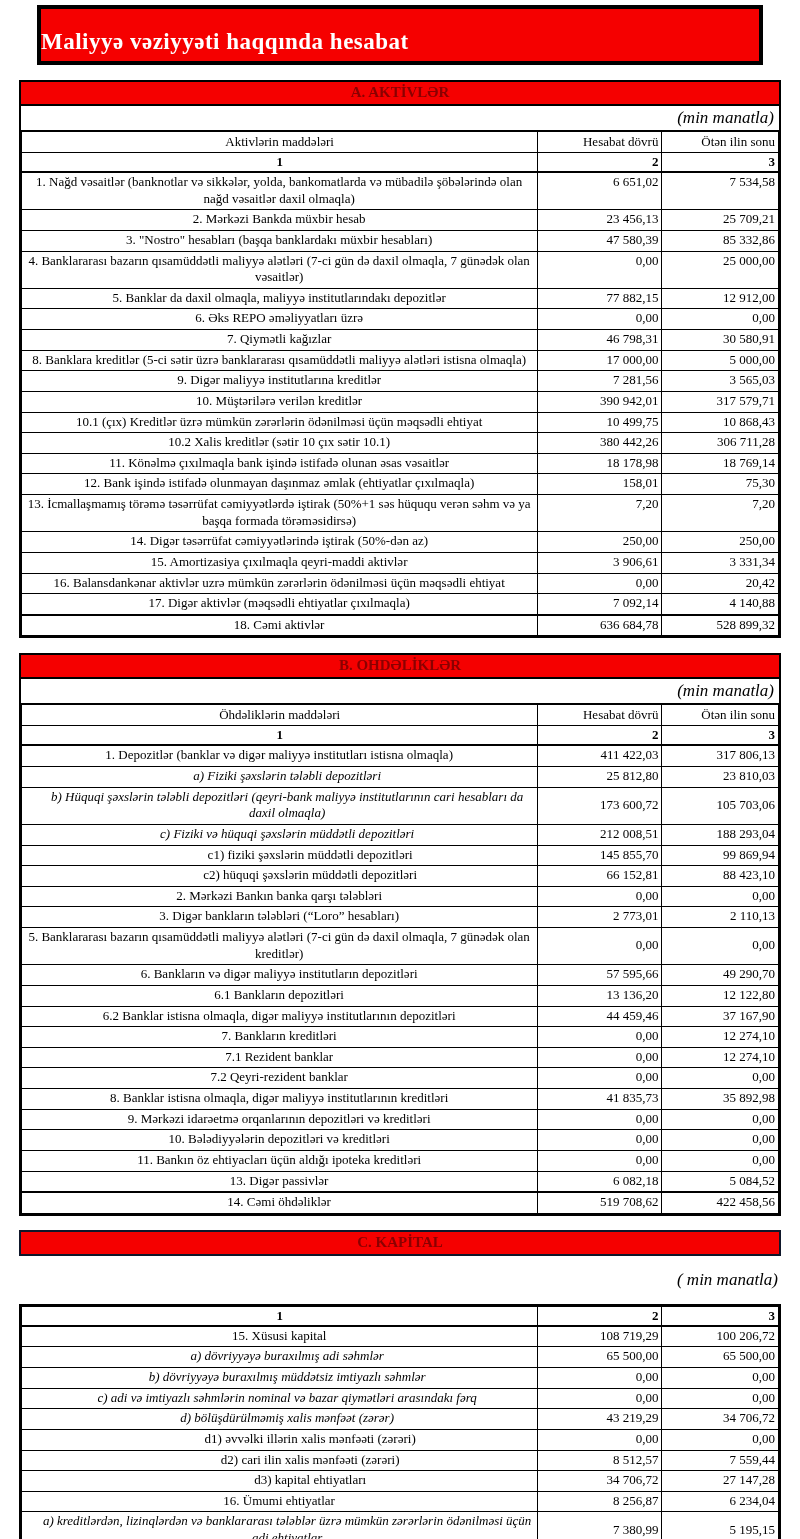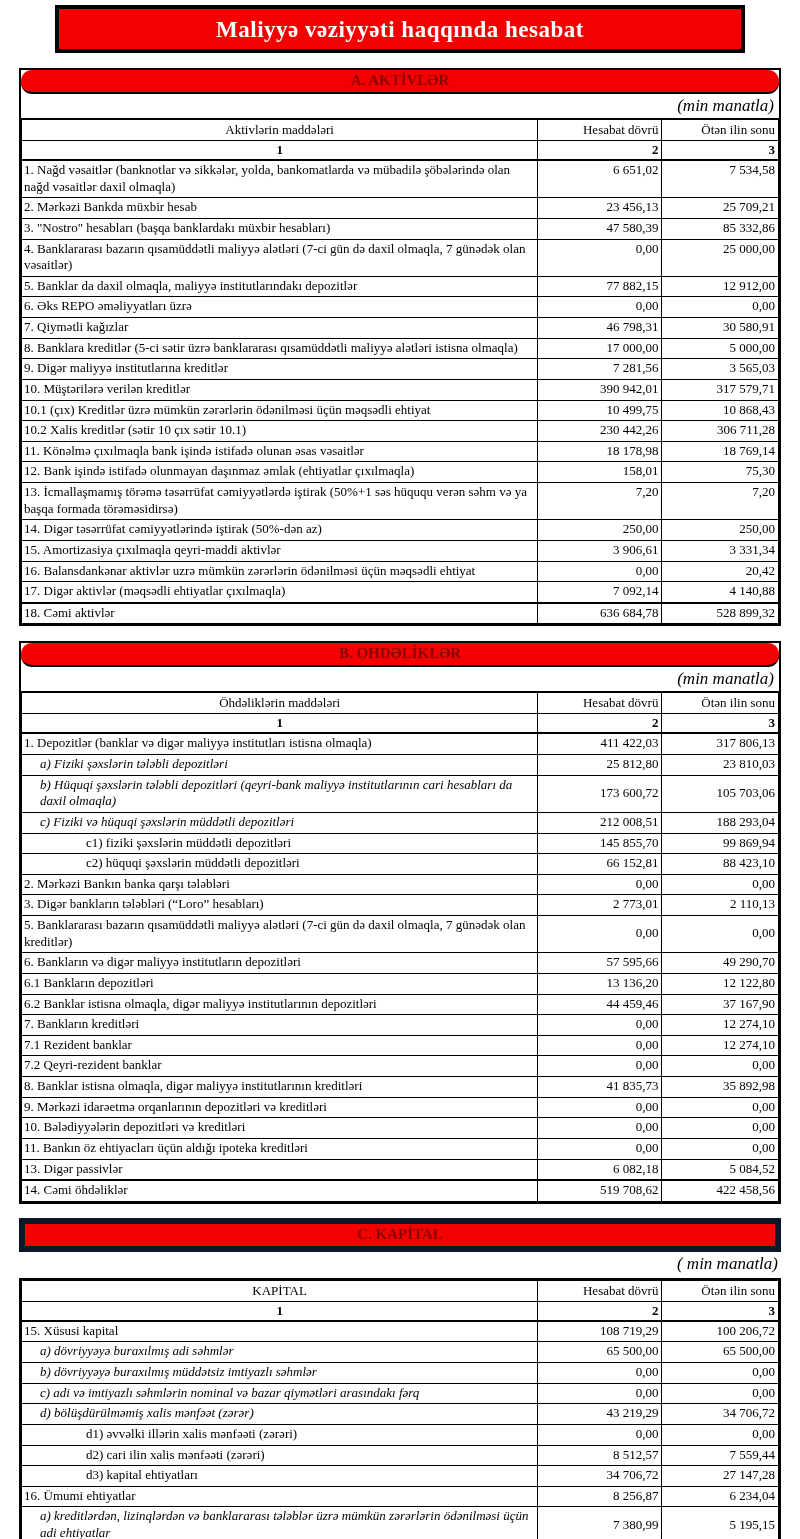--- a/index.html
+++ b/index.html
@@ -5,57 +5,57 @@
   html, body { margin: 0; padding: 0; background: #ffffff; }
   body {
     width: 800px;
     font-family: "Liberation Serif", "DejaVu Serif", serif;
     color: #000;
   }
   .page { width: 800px; padding-top: 5px; }
 
   
   .main-title {
-    margin: 0 55px;
+    margin: 0 37px;
     border: 4px solid #000;
     background: var(--bar-bg, #f50000);
     color: var(--title-text, #ffffff);
     font-size: 23px;
     font-weight: bold;
-    text-align: center;
-    padding: 8px 0 6px 0;
+    text-align: left;
+    padding: 20px 0 6px 0;
     letter-spacing: 0.5px;
   }
 
   
   .stmt { margin: 15px 19px 0 19px; border: 2px solid #000; }
   .stmt-c-table { margin: 2px 19px 0 19px; border: 2px solid #000; }
 
   .section-bar {
     background: var(--bar-bg, #f50000);
     color: var(--bar-text, #8b0000);
     font-weight: bold;
     font-size: 15px;
     text-align: center;
     padding: 2px 0 3px 0;
   }
-  .stmt .section-bar { border-bottom: 2px solid #000; border-radius: 11px; }
+  .stmt .section-bar { border-bottom: 2px solid #000; }
   .section-bar.standalone {
     margin: 14px 19px 0 19px;
-    border: 6px solid #0f172a;
+    border: 2px solid #0f172a;
   }
 
   .unit-note {
     text-align: right;
     font-style: italic;
     font-size: 17px;
     padding: 2px 5px 2px 0;
   }
   .stmt .unit-note { border-bottom: 1px solid #000; }
-  .unit-note.bare { margin: 0 19px; padding-right: 3px; }
+  .unit-note.bare { margin: 12px 19px; padding-right: 3px; }
 
   
   table { width: 100%; border-collapse: collapse; table-layout: fixed; }
   col.c1 { width: 68.2%; }
   col.c2 { width: 16.4%; }
   col.c3 { width: 15.4%; }
 
   th, td { border: 1px solid #000; }
 
   thead th {
@@ -73,21 +73,21 @@
     border-bottom: 2px solid #000;
   }
   td.n1 { text-align: center; }
   td.n2, td.n3 { text-align: right; }
 
   tbody td {
     font-size: 13px;
     line-height: 1.28;
     padding: 1px 3px 2px 2px;
   }
-  td.desc { text-align: left; vertical-align: top; margin-top: 20px; }
+  td.desc { text-align: center; vertical-align: top; margin-top: 20px; }
   td.desc.ind1 { padding-left: 18px; font-style: italic; }
   td.desc.ind2 { padding-left: 64px; }
   td.val { text-align: right; vertical-align: middle; white-space: nowrap; }
   .va-top td.val { vertical-align: top; }
 
   tr.total-row td {
     font-weight: normal;
     border-top: 2px solid #000;
   }
 </style>
@@ -170,21 +170,21 @@
             <td class="val">390 942,01</td>
             <td class="val">317 579,71</td>
           </tr>
           <tr>
             <td class="desc">10.1 (çıx) Kreditlər üzrə mümkün zərərlərin ödənilməsi üçün məqsədli ehtiyat</td>
             <td class="val">10 499,75</td>
             <td class="val">10 868,43</td>
           </tr>
           <tr>
             <td class="desc">10.2 Xalis kreditlər (sətir 10 çıx sətir 10.1)</td>
-            <td class="val">230 442,26</td>
+            <td class="val">380 442,26</td>
             <td class="val">306 711,28</td>
           </tr>
           <tr>
             <td class="desc">11. Könəlmə çıxılmaqla bank işində istifadə olunan əsas vəsaitlər</td>
             <td class="val">18 178,98</td>
             <td class="val">18 769,14</td>
           </tr>
           <tr>
             <td class="desc">12. Bank işində istifadə olunmayan daşınmaz əmlak (ehtiyatlar çıxılmaqla)</td>
             <td class="val">158,01</td>
@@ -358,25 +358,20 @@
   <div class="section-bar standalone">C. KAPİTAL</div>
   <div class="unit-note bare">( min manatla)</div>
   <div class="stmt-c-table">
     <table>
       <colgroup>
           <col class="c1">
           <col class="c2">
           <col class="c3">
         </colgroup>
       <thead>
-        <tr class="head-row">
-          <th class="h1">KAPİTAL</th>
-          <th class="h2">Hesabat dövrü</th>
-          <th class="h3">Ötən ilin sonu</th>
-        </tr>
         <tr class="num-row">
           <td class="n1">1</td>
           <td class="n2">2</td>
           <td class="n3">3</td>
         </tr>
       </thead>
       <tbody>
           <tr>
             <td class="desc">15. Xüsusi kapital</td>
             <td class="val">108 719,29</td>

